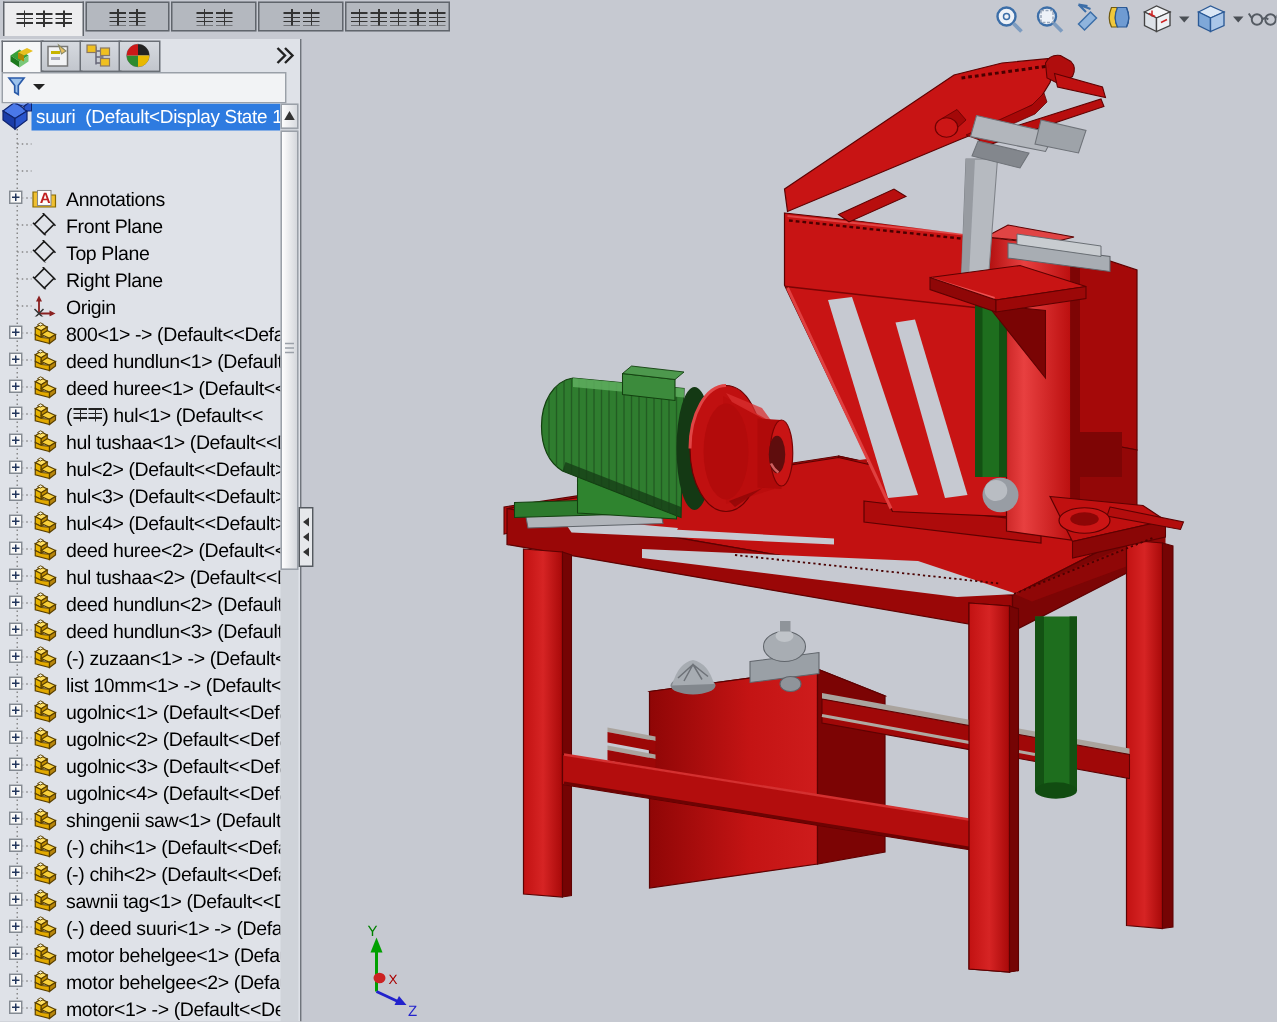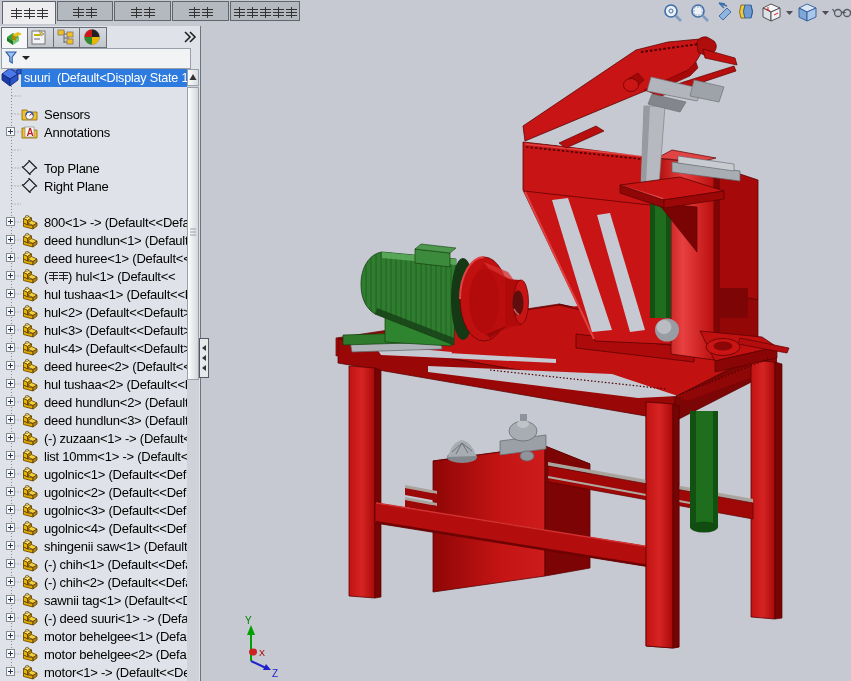--- a/index.html
+++ b/index.html
@@ -312,49 +312,58 @@
         <div class="hl"></div>
         <div class="abs" style="left:1px;top:-5px"><svg width="21" height="24">
             <polygon points="1,10 9,4 17,10 9,15" fill="#4a78e8" stroke="#10246e" stroke-width="0.8"></polygon>
             <polygon points="1,10 9,15 9,22 1,16" fill="#1a3ca8" stroke="#10246e" stroke-width="0.8"></polygon>
             <polygon points="9,15 17,10 17,16 9,22" fill="#2a55cc" stroke="#10246e" stroke-width="0.8"></polygon>
             <polygon points="9,4 14,1 20,3 15,7 9,5" fill="#6a90f0" stroke="#10246e" stroke-width="0.7"></polygon>
             <polygon points="15,7 20,3 20,10 17,10 15,9" fill="#2a55cc" stroke="#10246e" stroke-width="0.7"></polygon>
           </svg></div>
         <div class="txt" style="color:#fff;left:24px;font-size:12.6px;letter-spacing:-0.2px;">suuri&nbsp; (Default&lt;Display State 1&gt;</div>
       </div>
-      <div class="row" style="top:36px">
-        <div class="ricon"><svg width="17" height="15">
-            <path d="M1,4 L6,4 L7,6 L16,6 L16,14 L1,14 Z" fill="#f0c030" stroke="#8a6a00" stroke-width="0.8"></path>
-            <circle cx="8.5" cy="9.5" r="4" fill="#f8f8f8" stroke="#555" stroke-width="0.8"></circle>
-            <path d="M8.5,9.5 L11,7.5" stroke="#c02020" stroke-width="1"></path>
-            <path d="M5,9.5 a3.5,3.5 0 0 1 7,0" fill="none" stroke="#2050c0" stroke-width="1.2"></path>
-          </svg></div>
-        <div class="txt" style="">Sensors</div>
-      </div>
       <div class="row" style="top:54px">
         <div class="pbox"></div>
         <div class="ricon"><svg width="17" height="15">
             <path d="M1,4 L6,4 L7,6 L16,6 L16,14 L1,14 Z" fill="#f0c030" stroke="#8a6a00" stroke-width="0.8"></path>
             <rect x="4" y="3" width="9" height="10" fill="#fdfdfd" stroke="#888" stroke-width="0.7"></rect>
             <text x="5.5" y="11.5" font-size="10" font-weight="bold" fill="#c02020" font-family="Liberation Sans">A</text>
           </svg></div>
         <div class="txt" style="">Annotations</div>
       </div>
+      <div class="row" style="top:72px">
+        <div class="ricon"><svg width="17" height="15">
+            <path d="M8.5,1 L15,7.5 L8.5,14 L2,7.5 Z M1,6.5 L3,8.5 M14,6.5 L16,8.5 M7.5,0 L9.5,2 M7.5,13 L9.5,15" fill="none" stroke="#1a1a1a" stroke-width="1.1"></path>
+          </svg></div>
+        <div class="txt" style="">Front Plane</div>
+      </div>
       <div class="row" style="top:90px">
         <div class="ricon"><svg width="17" height="15">
             <path d="M8.5,1 L15,7.5 L8.5,14 L2,7.5 Z M1,6.5 L3,8.5 M14,6.5 L16,8.5 M7.5,0 L9.5,2 M7.5,13 L9.5,15" fill="none" stroke="#1a1a1a" stroke-width="1.1"></path>
           </svg></div>
         <div class="txt" style="">Top Plane</div>
       </div>
       <div class="row" style="top:108px">
         <div class="ricon"><svg width="17" height="15">
             <path d="M8.5,1 L15,7.5 L8.5,14 L2,7.5 Z M1,6.5 L3,8.5 M14,6.5 L16,8.5 M7.5,0 L9.5,2 M7.5,13 L9.5,15" fill="none" stroke="#1a1a1a" stroke-width="1.1"></path>
           </svg></div>
         <div class="txt" style="">Right Plane</div>
+      </div>
+      <div class="row" style="top:126px">
+        <div class="ricon"><svg width="17" height="15">
+            <g stroke="#8a2020" stroke-width="1.2" fill="none">
+              <line x1="5" y1="13" x2="5" y2="3"></line>
+              <line x1="5" y1="13" x2="14" y2="13"></line>
+            </g>
+            <polygon points="5,1 3,5 7,5" fill="#8a2020"></polygon>
+            <polygon points="16,13 12,11 12,15" fill="#8a2020"></polygon>
+            <path d="M2,10 l6,6 M2,16 l6,-6" stroke="#333" stroke-width="1"></path>
+          </svg></div>
+        <div class="txt" style="">Origin</div>
       </div>
       <div class="row" style="top:144px">
         <div class="pbox"></div>
         <div class="ricon"><svg width="18" height="16">
             <g stroke="#5a4000" stroke-width="0.8">
               <polygon points="2.5,4.5 6.5,2 10.5,4 6.5,6.5" fill="#ffdf60"></polygon>
               <polygon points="2.5,4.5 6.5,6.5 6.5,11 2.5,9" fill="#e8b400"></polygon>
               <polygon points="6.5,6.5 10.5,4 10.5,8.5 6.5,11" fill="#c79200"></polygon>
               <polygon points="6.5,9 10.5,6.5 16,9 12,11.5" fill="#f7cf3a"></polygon>
               <polygon points="2.5,9 6.5,11 12,11.5 12,15 2.5,12.5" fill="#e2a900"></polygon>

